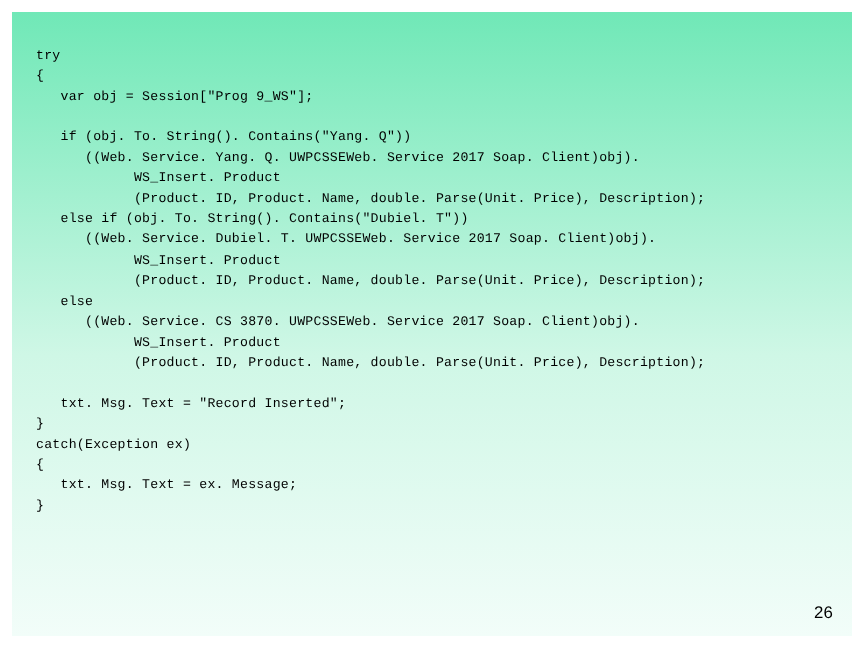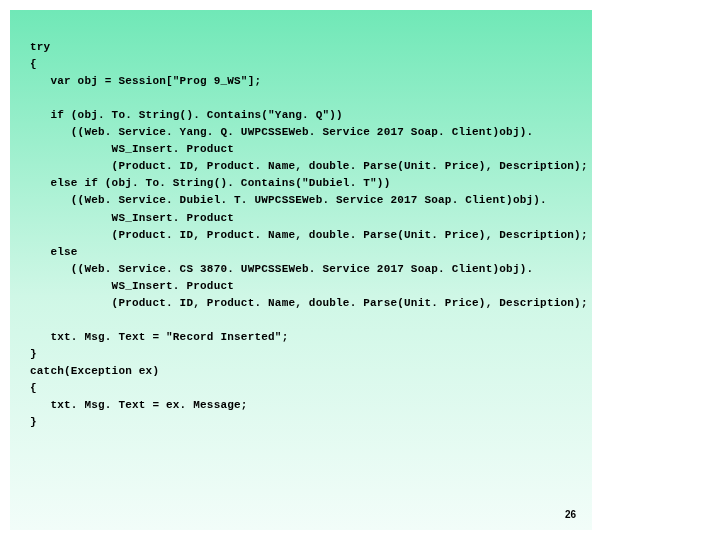--- a/index.html
+++ b/index.html
@@ -8,39 +8,38 @@
     width: 720px;
     height: 540px;
     overflow: hidden;
     font-family: "Courier New", Courier, monospace;
     font-size: 11px;
     background: #ffffff;
     color: #000;
   }
   .slide {
     box-sizing: border-box;
-    width: 582px;
+    width: 700px;
     height: 520px;
     margin: 10px;
     padding: 12px 6px 6px 20px;
     background: linear-gradient(to bottom, #70e8b7 0%, #cff7e6 55%, #f2fdf9 100%);
     position: relative;
     line-height: 1.55;
-    font-weight: bold;
   }
   .code {
     white-space: pre;
     letter-spacing: 0.2px;
   }
   .pagenum {
     position: absolute;
     right: 16px;
     bottom: 8px;
     font-family: Arial, sans-serif;
-    font-size: 10px;
+    font-size: 14px;
     color: #000;
   }
 </style>
 </head>
 <body>
 
 <div class="slide">
   <div class="code">
 <span>try</span>
 <span>{</span>

